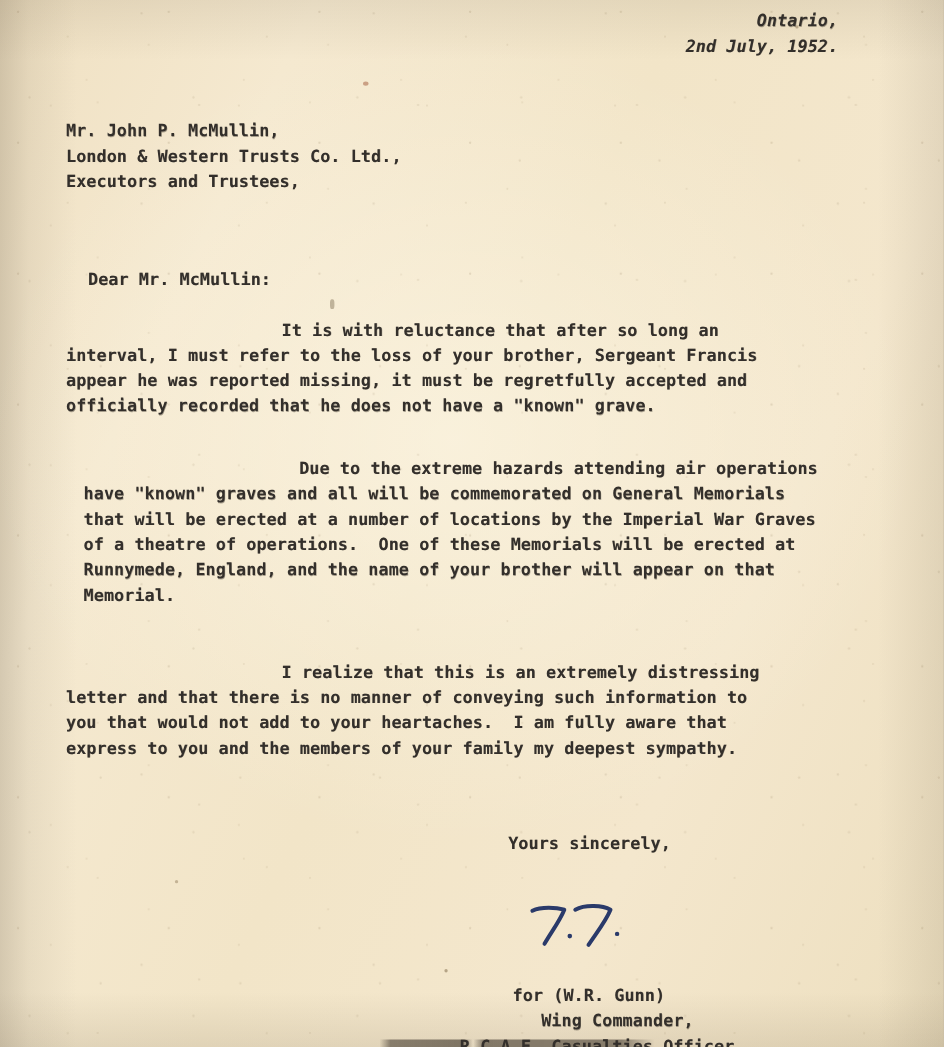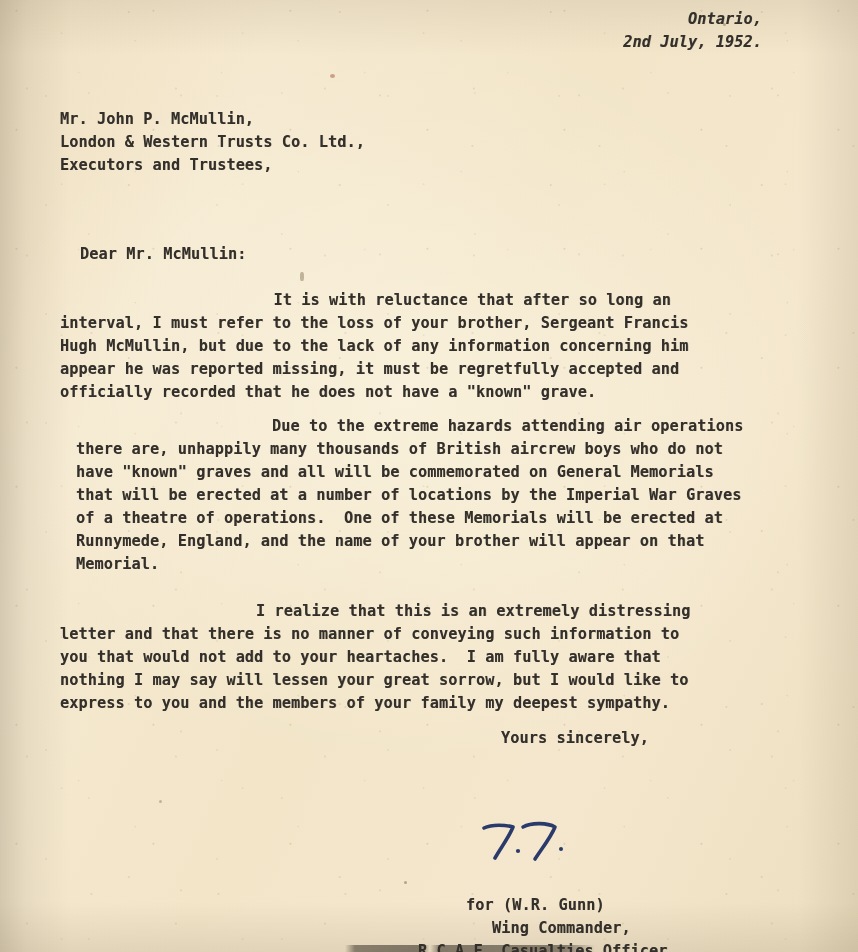--- a/index.html
+++ b/index.html
@@ -64,24 +64,24 @@
   }
   .block { position: absolute; }
   .block .tline { position: static; display: block; }
 
   #datehead { top: 8px; right: 96px; text-align: right; font-style: italic; }
   #address  { top: 108px; left: 60px; }
   #salutation { top: 243px; left: 60px; margin-left: 20px; }
   #para1 { top: 289px; left: 60px; }
   #para2 { top: 415px; left: 60px; margin-left: 16px; }
   #para3 { top: 600px; left: 60px; }
-  #closing { top: 727px; left: 462px; margin-left: 39px; }
+  #closing { top: 756px; left: 462px; }
   #sigblock { top: 894px; left: 418px; }
 
-  .indent { padding-left: 196px; text-align: center; }
+  .indent { padding-left: 196px; }
   .sig-ln { display: block; white-space: pre; }
   .sig-1 { padding-left: 48px; }
   .sig-2 { padding-left: 74px; }
 
   #ink-initials {
     position: absolute;
     left: 478px;
     top: 818px;
     width: 96px;
     height: 48px;
@@ -139,40 +139,37 @@
       <span class="tline">Executors and Trustees,</span>
     </div>
 
     <div class="block" id="salutation">
       <span class="tline">Dear Mr. McMullin:</span>
     </div>
 
     <div class="block" id="para1">
       <span class="tline indent">It is with reluctance that after so long an</span>
       <span class="tline">interval, I must refer to the loss of your brother, Sergeant Francis</span>
-      <span class="tline">Hugh McMullin, but due to the lack of any information concerning him</span>
       <span class="tline">appear he was reported missing, it must be regretfully accepted and</span>
       <span class="tline">officially recorded that he does not have a "known" grave.</span>
     </div>
 
     <div class="block" id="para2">
       <span class="tline indent">Due to the extreme hazards attending air operations</span>
-      <span class="tline">there are, unhappily many thousands of British aircrew boys who do not</span>
       <span class="tline">have "known" graves and all will be commemorated on General Memorials</span>
       <span class="tline">that will be erected at a number of locations by the Imperial War Graves</span>
       <span class="tline">of a theatre of operations.  One of these Memorials will be erected at</span>
       <span class="tline">Runnymede, England, and the name of your brother will appear on that</span>
       <span class="tline">Memorial.</span>
     </div>
 
     <div class="block" id="para3">
       <span class="tline indent">I realize that this is an extremely distressing</span>
       <span class="tline">letter and that there is no manner of conveying such information to</span>
       <span class="tline">you that would not add to your heartaches.  I am fully aware that</span>
-      <span class="tline">nothing I may say will lessen your great sorrow, but I would like to</span>
       <span class="tline">express to you and the members of your family my deepest sympathy.</span>
     </div>
 
     <div class="block" id="closing">
       <span class="tline">Yours sincerely,</span>
     </div>
 
     <svg id="ink-initials" viewBox="0 0 96 48">
       <g fill="none" stroke="#2a3a6a" stroke-width="3.6" stroke-linecap="round" stroke-linejoin="round">
         <path d="M6,10 C14,6 28,7 35,9 C31,19 24,28 17,40"></path>

